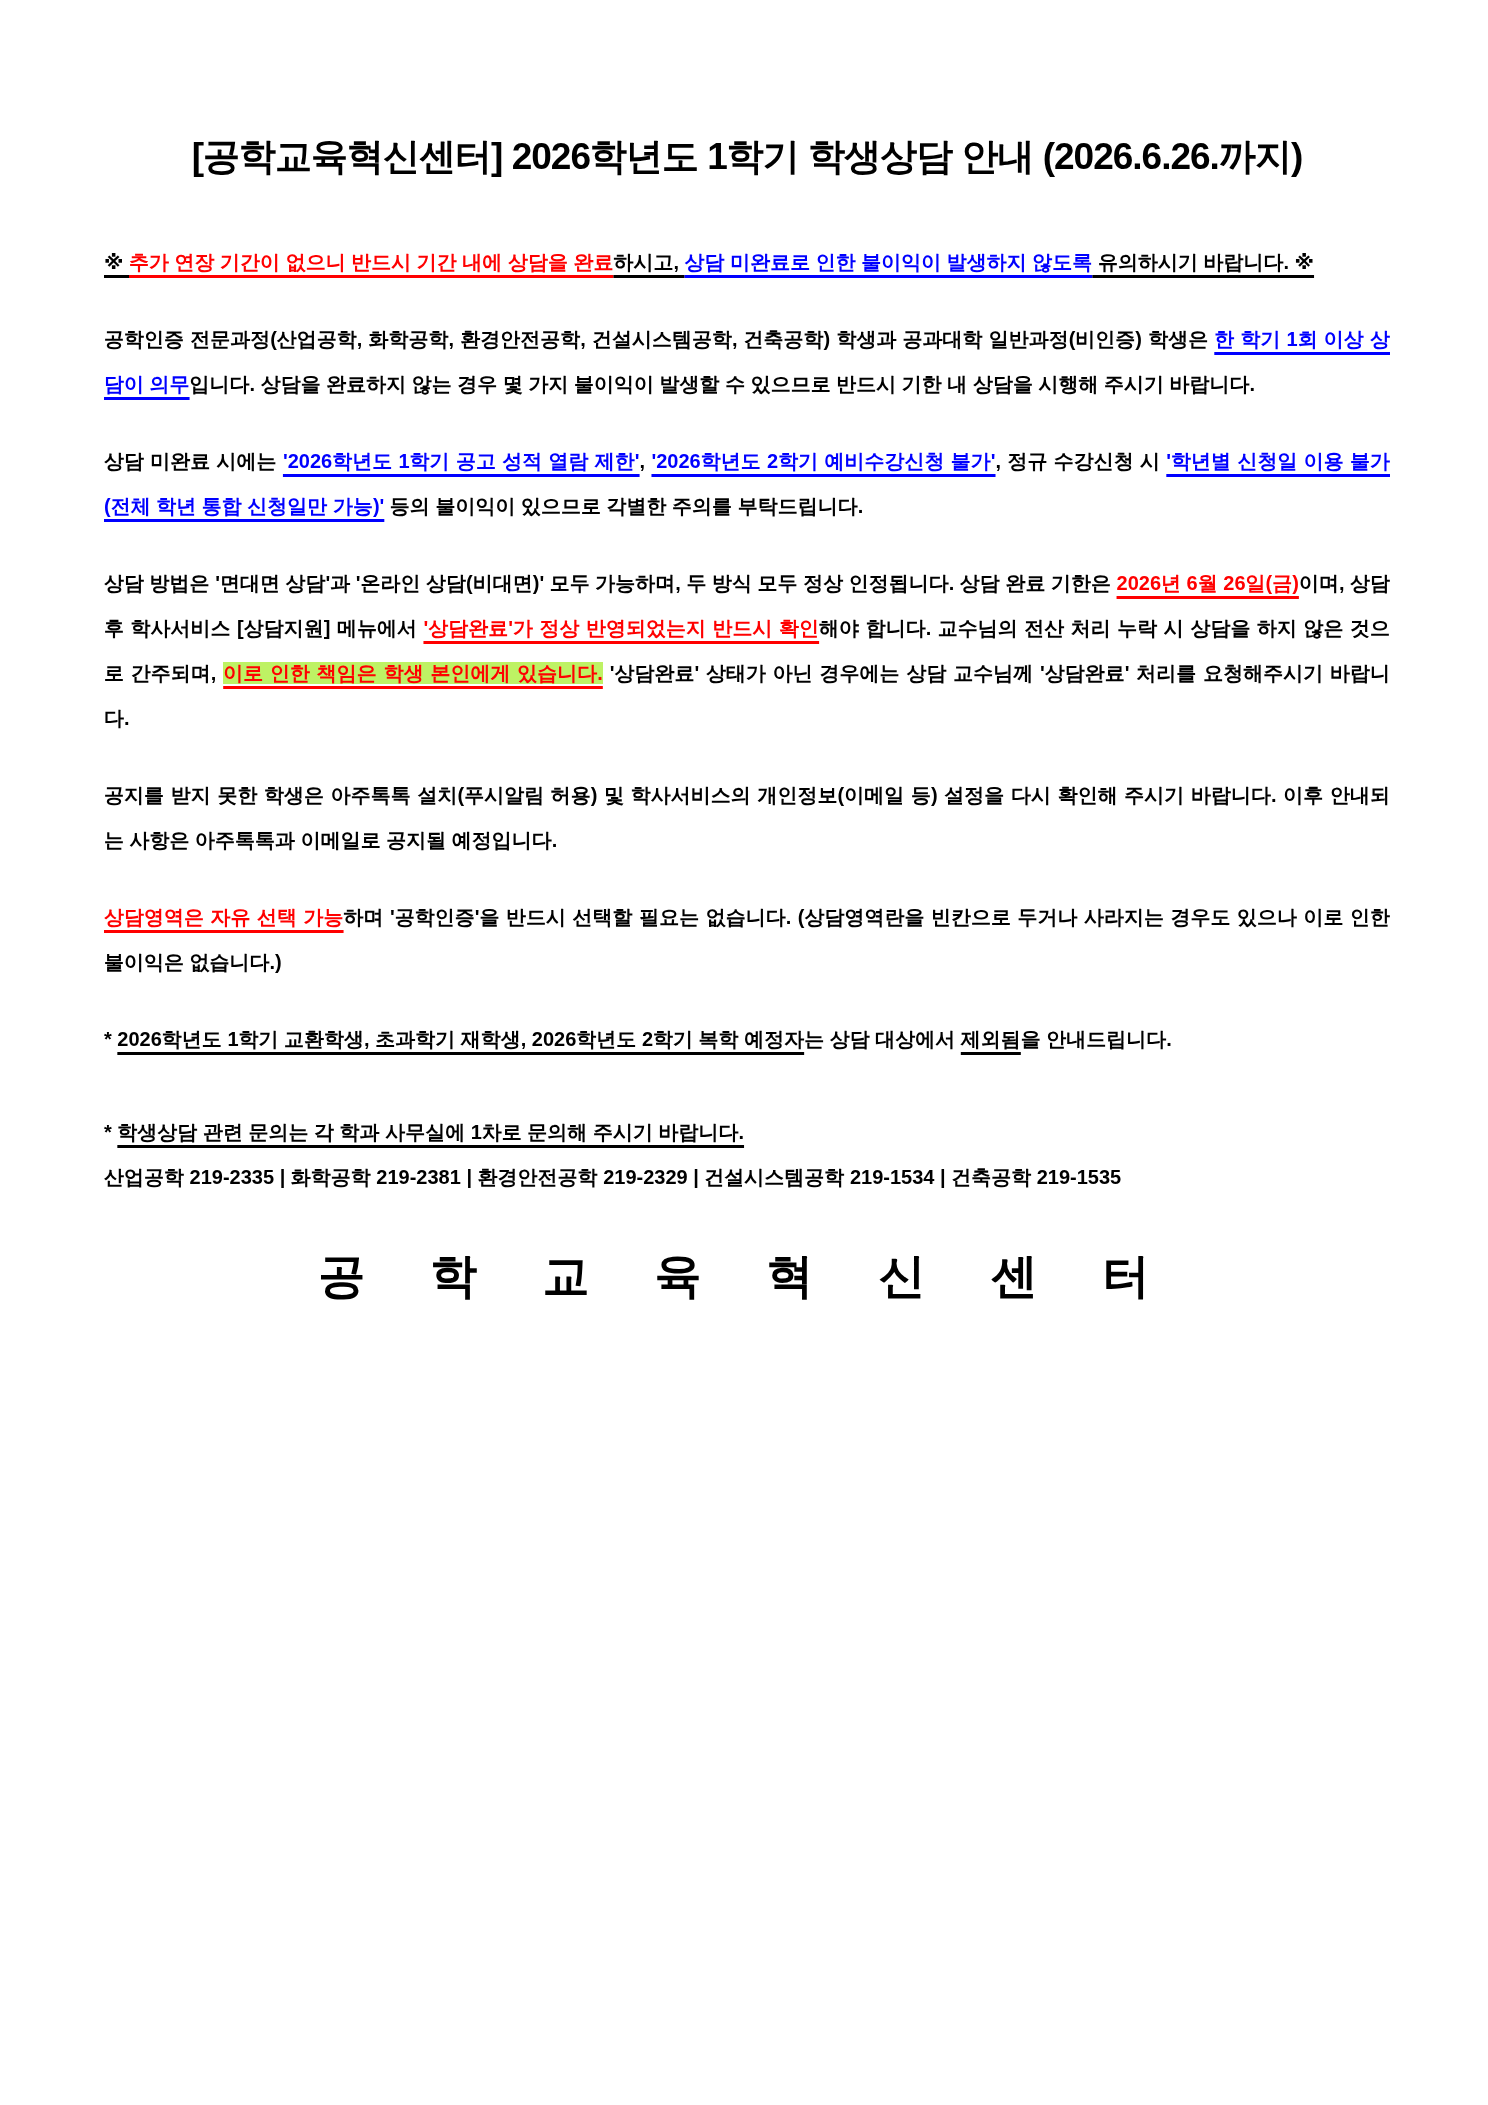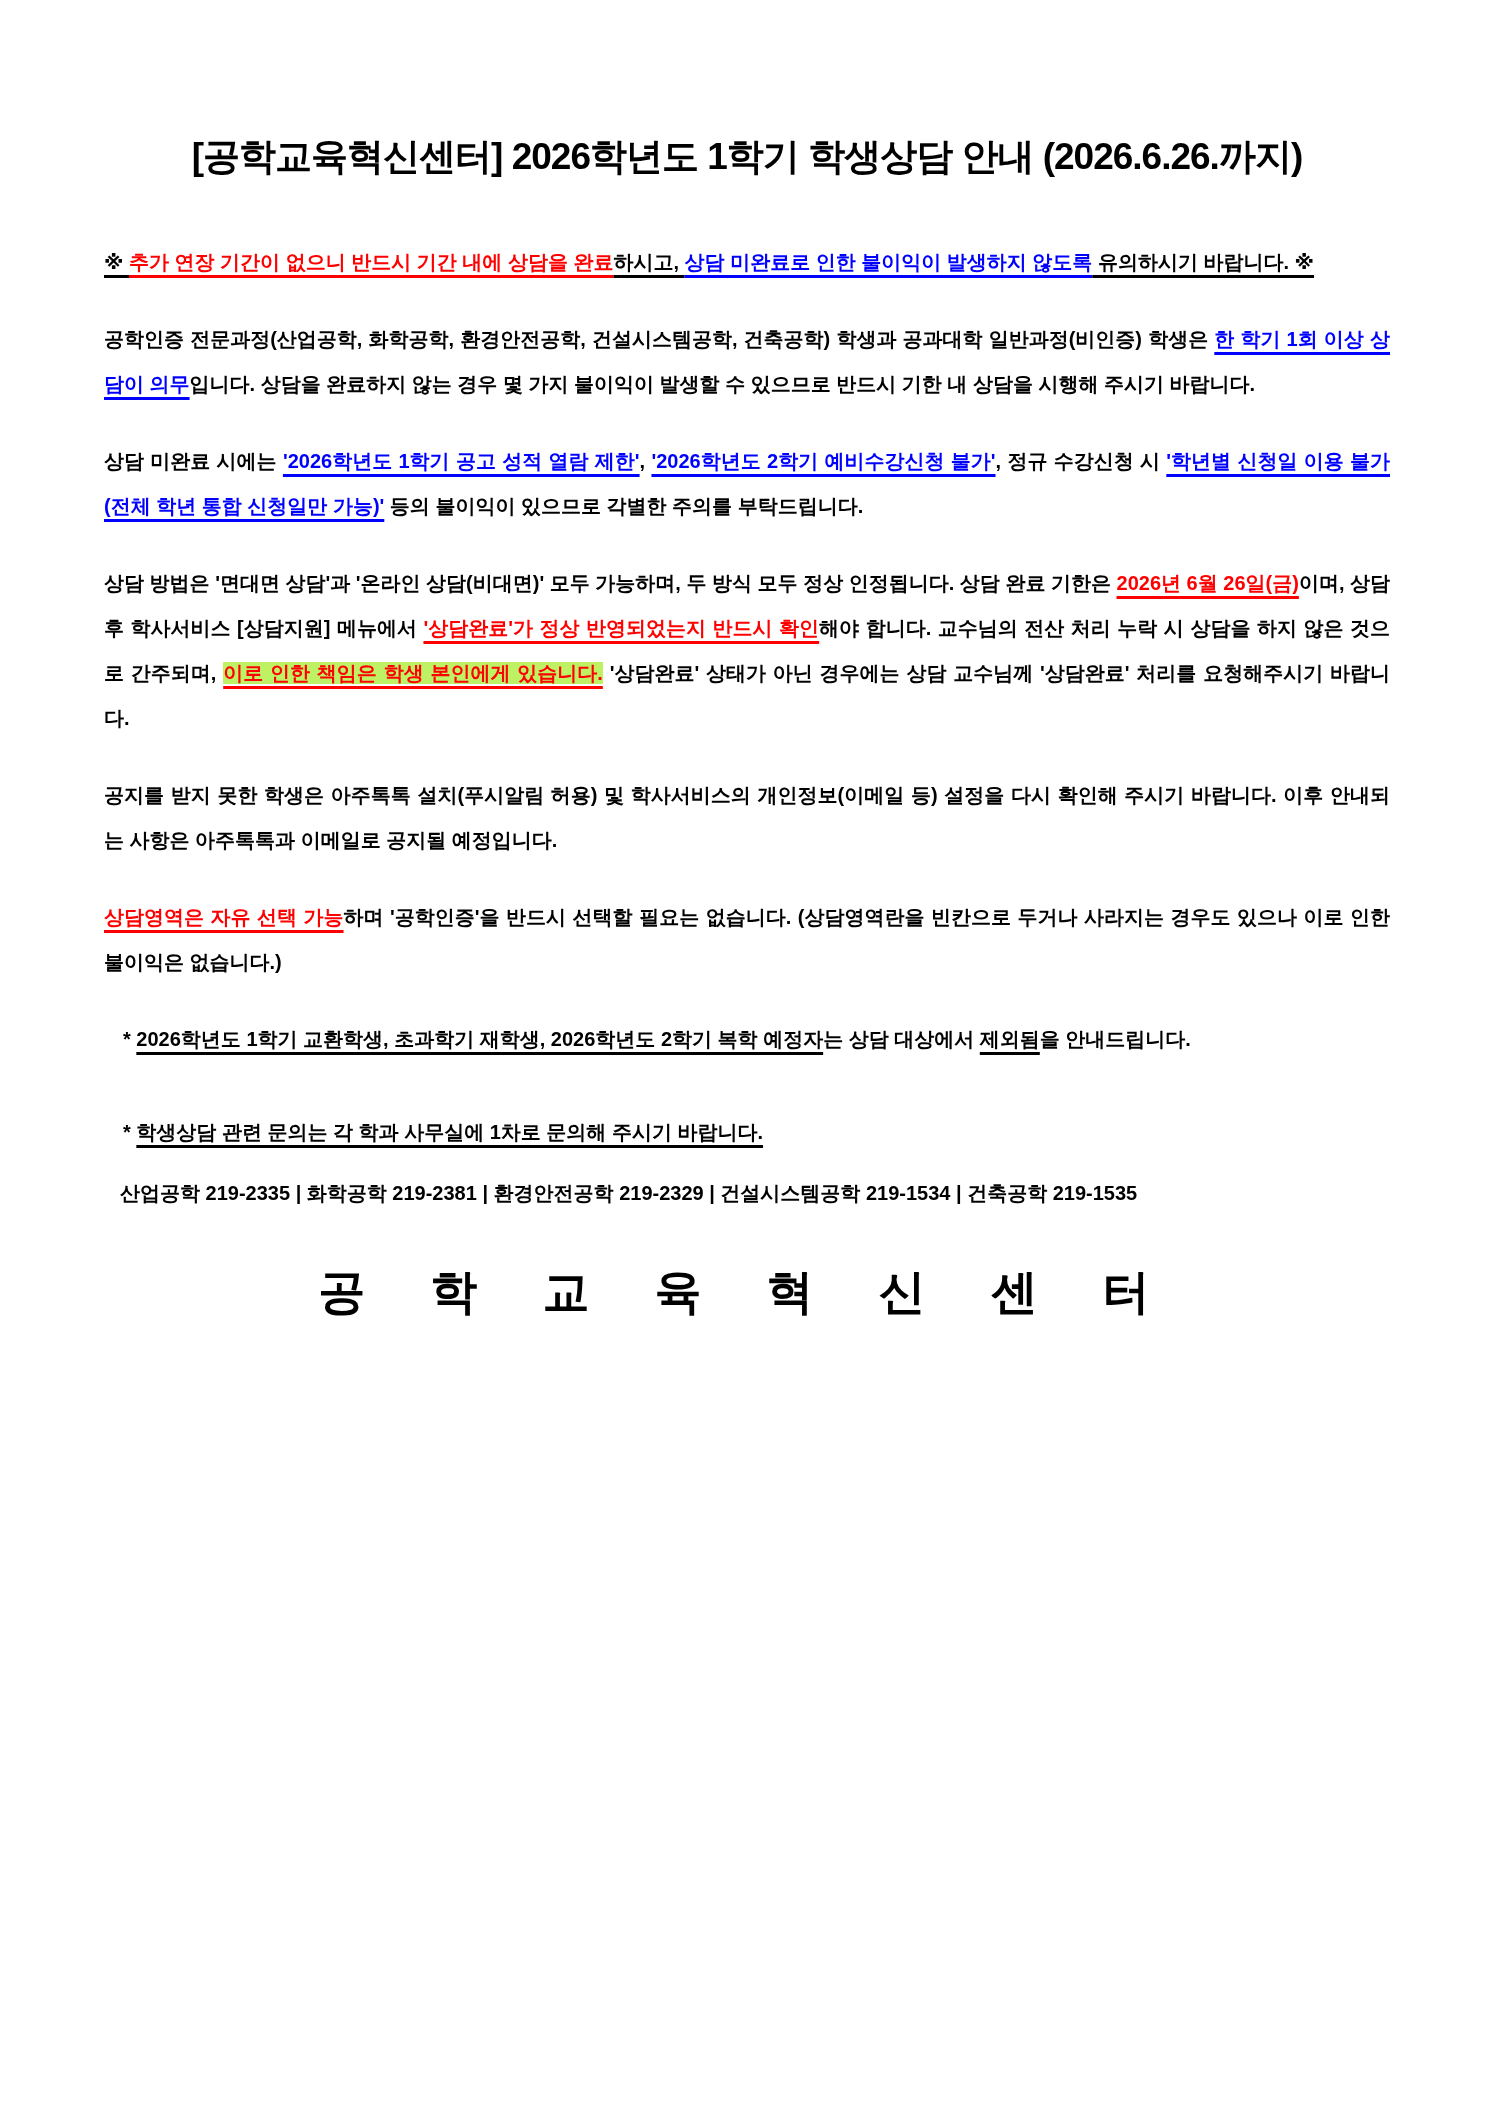--- a/index.html
+++ b/index.html
@@ -11,23 +11,23 @@
   }
   .doc-title{
     text-align:center;font-size:37px;line-height:46px;
     margin:28px 0 60px 0;letter-spacing:-1px;white-space:nowrap;
   }
   .doc-body p{
     font-size:20px;line-height:45px;margin:0 0 32px 0;
     text-align:justify;word-break:normal;overflow-wrap:break-word;
   }
   .doc-body p.tight{margin-bottom:0;}
-  .doc-body p.item{padding-left:30px;text-indent:-30px;margin-bottom:48px;margin-left:19px;}
+  .doc-body p.item{padding-left:30px;text-indent:-30px;margin-bottom:48px;}
   .doc-body p.item.tight{margin-bottom:0;}
-  .doc-body p.phone{margin:16px;text-align:left;}
+  .doc-body p.phone{margin:0;text-align:left;}
   
   .rn{text-decoration:none;}
   .u{text-decoration:underline;text-decoration-thickness:2.5px;text-underline-offset:6px;}
   .red{color:#ff0000;}
   .blue{color:#0000ff;}
   .hl{background:#bef264;}
   .doc-footer{
     margin-top:48px;text-align:center;font-size:47px;line-height:56px;
     letter-spacing:26px;white-space:nowrap;
   }

